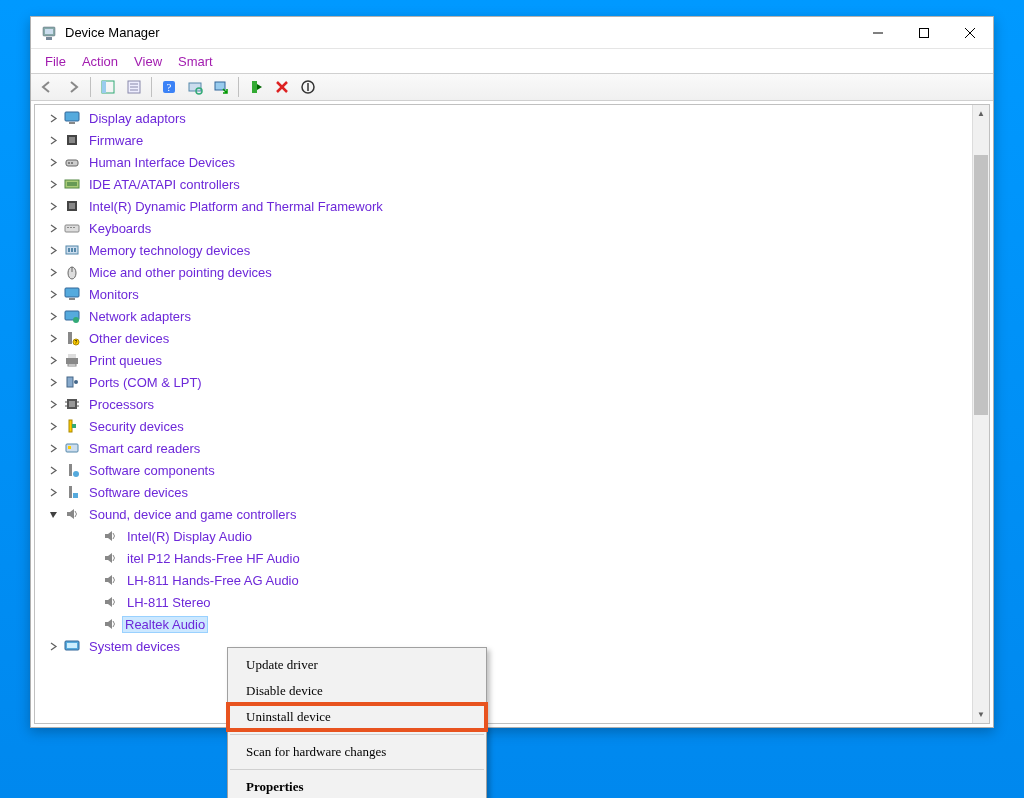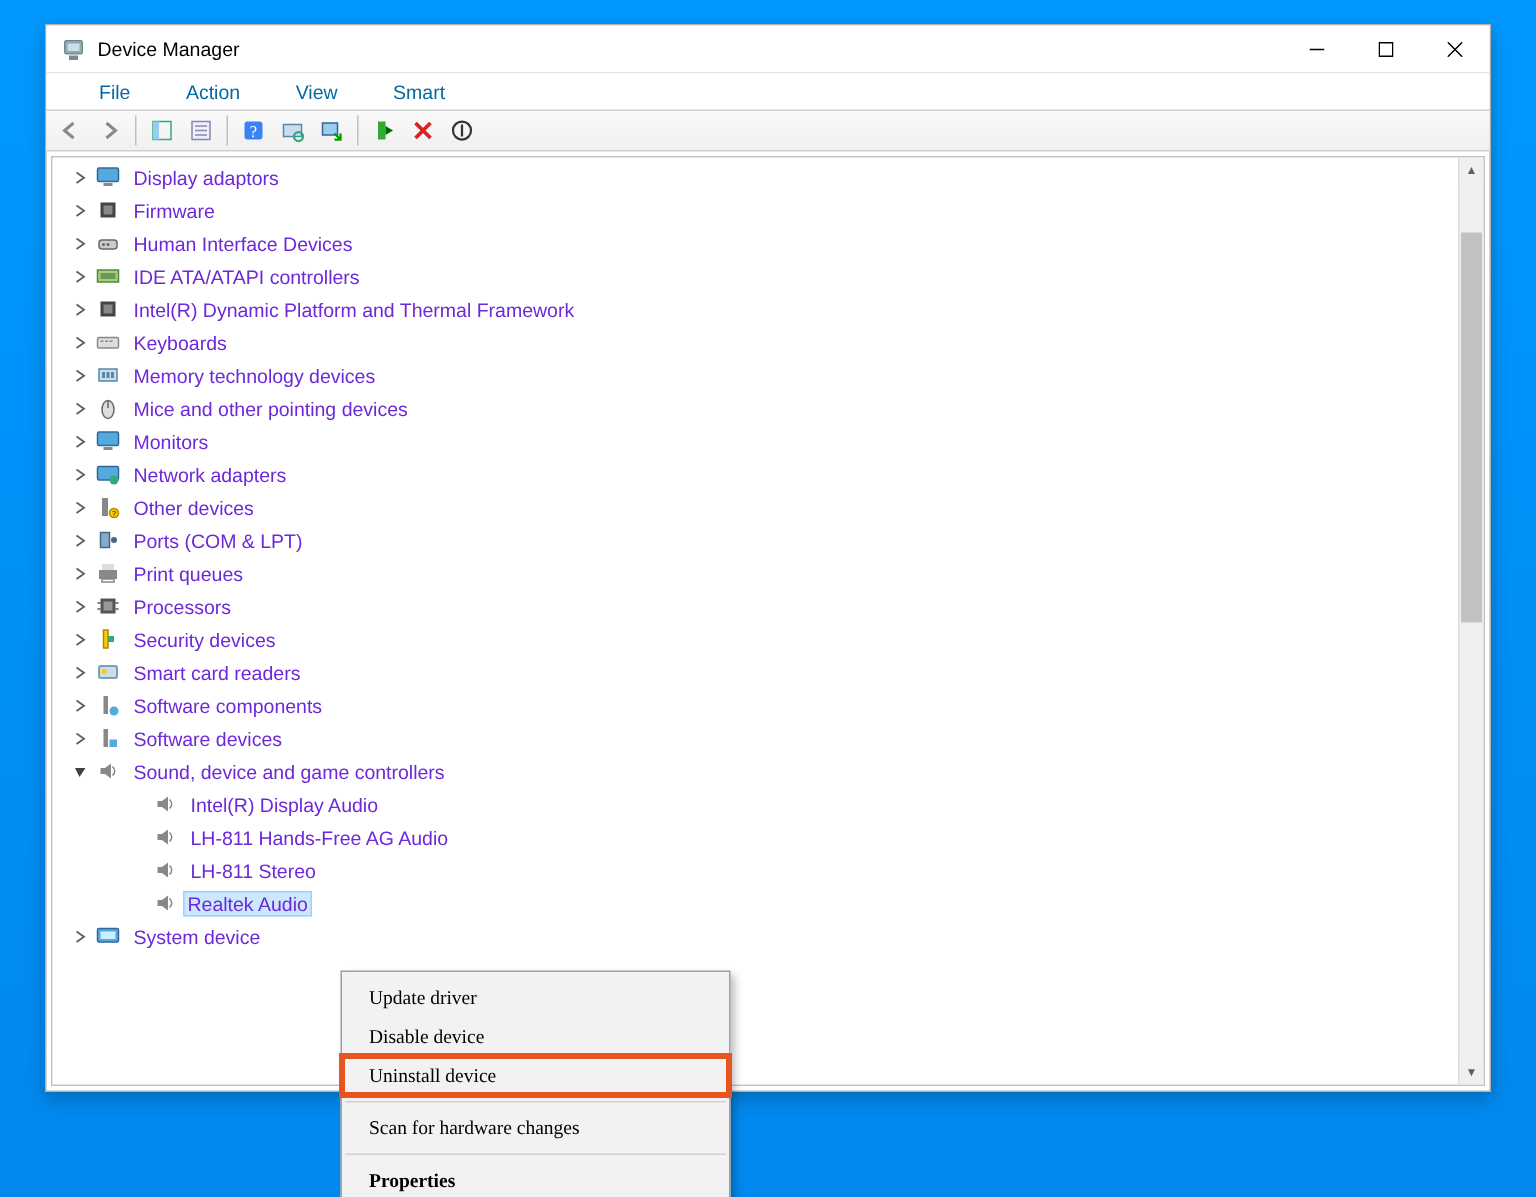--- a/index.html
+++ b/index.html
@@ -66,23 +66,22 @@
   .menubar {
     height: 24px;
     display: flex;
     align-items: center;
     padding: 0 6px;
     background: #fff;
     font-size: 13px;
   }
   .menuitem {
     padding: 2px 8px;
-    color: #0369a1;
+    color: #a21caf;
     cursor: default;
-    margin-left: 21px;
   }
 
   
   .toolbar {
     height: 28px;
     display: flex;
     align-items: center;
     gap: 2px;
     padding: 0 4px;
     border-top: 1px solid #d0d0d0;
@@ -470,40 +469,40 @@
             <span class="label-wrap"><span class="label">Other devices</span></span>
           </div>
           <div class="node">
             <span class="chev">
               <svg width="9" height="9">
                 <path d="M2 1 L7 4.5 L2 8" fill="none" stroke="#606060" stroke-width="1.25"></path>
               </svg>
             </span>
             <span class="icon-slot">
               <svg width="16" height="16" viewBox="0 0 16 16">
-                <rect x="3" y="3" width="6" height="10" fill="#8ac" stroke="#468"></rect>
-                <circle cx="12" cy="8" r="2" fill="#468"></circle>
-              </svg>
-            </span>
-            <span class="label-wrap"><span class="label">Ports (COM &amp; LPT)</span></span>
-          </div>
-          <div class="node">
-            <span class="chev">
-              <svg width="9" height="9">
-                <path d="M2 1 L7 4.5 L2 8" fill="none" stroke="#606060" stroke-width="1.25"></path>
-              </svg>
-            </span>
-            <span class="icon-slot">
-              <svg width="16" height="16" viewBox="0 0 16 16">
                 <rect x="2" y="6" width="12" height="6" fill="#888"></rect>
                 <rect x="4" y="2" width="8" height="4" fill="#ddd"></rect>
                 <rect x="4" y="12" width="8" height="2" fill="#fff" stroke="#888"></rect>
               </svg>
             </span>
             <span class="label-wrap"><span class="label">Print queues</span></span>
+          </div>
+          <div class="node">
+            <span class="chev">
+              <svg width="9" height="9">
+                <path d="M2 1 L7 4.5 L2 8" fill="none" stroke="#606060" stroke-width="1.25"></path>
+              </svg>
+            </span>
+            <span class="icon-slot">
+              <svg width="16" height="16" viewBox="0 0 16 16">
+                <rect x="3" y="3" width="6" height="10" fill="#8ac" stroke="#468"></rect>
+                <circle cx="12" cy="8" r="2" fill="#468"></circle>
+              </svg>
+            </span>
+            <span class="label-wrap"><span class="label">Ports (COM &amp; LPT)</span></span>
           </div>
           <div class="node">
             <span class="chev">
               <svg width="9" height="9">
                 <path d="M2 1 L7 4.5 L2 8" fill="none" stroke="#606060" stroke-width="1.25"></path>
               </svg>
             </span>
             <span class="icon-slot">
               <svg width="16" height="16" viewBox="0 0 16 16">
                 <rect x="3" y="3" width="10" height="10" fill="#555"></rect>
@@ -597,30 +596,40 @@
             <span class="label-wrap"><span class="label">Intel(R) Display Audio</span></span>
           </div>
           <div class="node child">
             <span class="chev"></span>
             <span class="icon-slot">
               <svg width="16" height="16" viewBox="0 0 16 16">
                 <path d="M3 6 L6 6 L10 3 L10 13 L6 10 L3 10 Z" fill="#888"></path>
                 <path d="M11 5 Q14 8 11 11" fill="none" stroke="#888"></path>
               </svg>
             </span>
-            <span class="label-wrap"><span class="label">LH-811 Hands-Free AG Audio</span></span>
+            <span class="label-wrap"><span class="label">itel P12 Hands-Free HF Audio</span></span>
           </div>
           <div class="node child">
             <span class="chev"></span>
             <span class="icon-slot">
               <svg width="16" height="16" viewBox="0 0 16 16">
                 <path d="M3 6 L6 6 L10 3 L10 13 L6 10 L3 10 Z" fill="#888"></path>
                 <path d="M11 5 Q14 8 11 11" fill="none" stroke="#888"></path>
               </svg>
             </span>
+            <span class="label-wrap"><span class="label">LH-811 Hands-Free AG Audio</span></span>
+          </div>
+          <div class="node child">
+            <span class="chev"></span>
+            <span class="icon-slot">
+              <svg width="16" height="16" viewBox="0 0 16 16">
+                <path d="M3 6 L6 6 L10 3 L10 13 L6 10 L3 10 Z" fill="#888"></path>
+                <path d="M11 5 Q14 8 11 11" fill="none" stroke="#888"></path>
+              </svg>
+            </span>
             <span class="label-wrap"><span class="label">LH-811 Stereo</span></span>
           </div>
           <div class="node child selected">
             <span class="chev"></span>
             <span class="icon-slot">
               <svg width="16" height="16" viewBox="0 0 16 16">
                 <path d="M3 6 L6 6 L10 3 L10 13 L6 10 L3 10 Z" fill="#888"></path>
                 <path d="M11 5 Q14 8 11 11" fill="none" stroke="#888"></path>
               </svg>
             </span>
@@ -631,21 +640,21 @@
               <svg width="9" height="9">
                 <path d="M2 1 L7 4.5 L2 8" fill="none" stroke="#606060" stroke-width="1.25"></path>
               </svg>
             </span>
             <span class="icon-slot">
               <svg width="16" height="16" viewBox="0 0 16 16">
                 <rect x="1" y="3" width="14" height="9" rx="1" fill="#5ad" stroke="#369"></rect>
                 <rect x="3" y="5" width="10" height="5" fill="#cef"></rect>
               </svg>
             </span>
-            <span class="label-wrap"><span class="label">System device</span></span>
+            <span class="label-wrap"><span class="label">System devices</span></span>
           </div>
         </div>
       <div class="scrollbar">
         <div class="scroll-up">▲</div>
         <div class="scroll-thumb"></div>
         <div class="scroll-down" style="position:absolute;bottom:0;left:0;">▼</div>
       </div>
     </div>
 
   </div>

